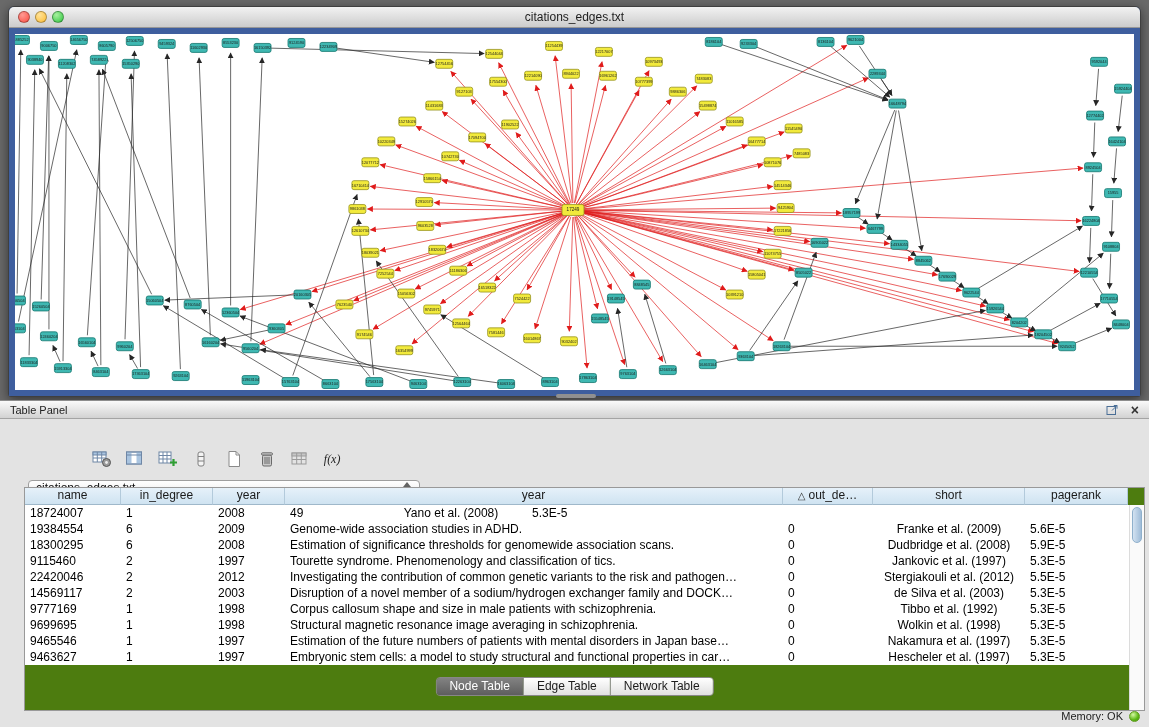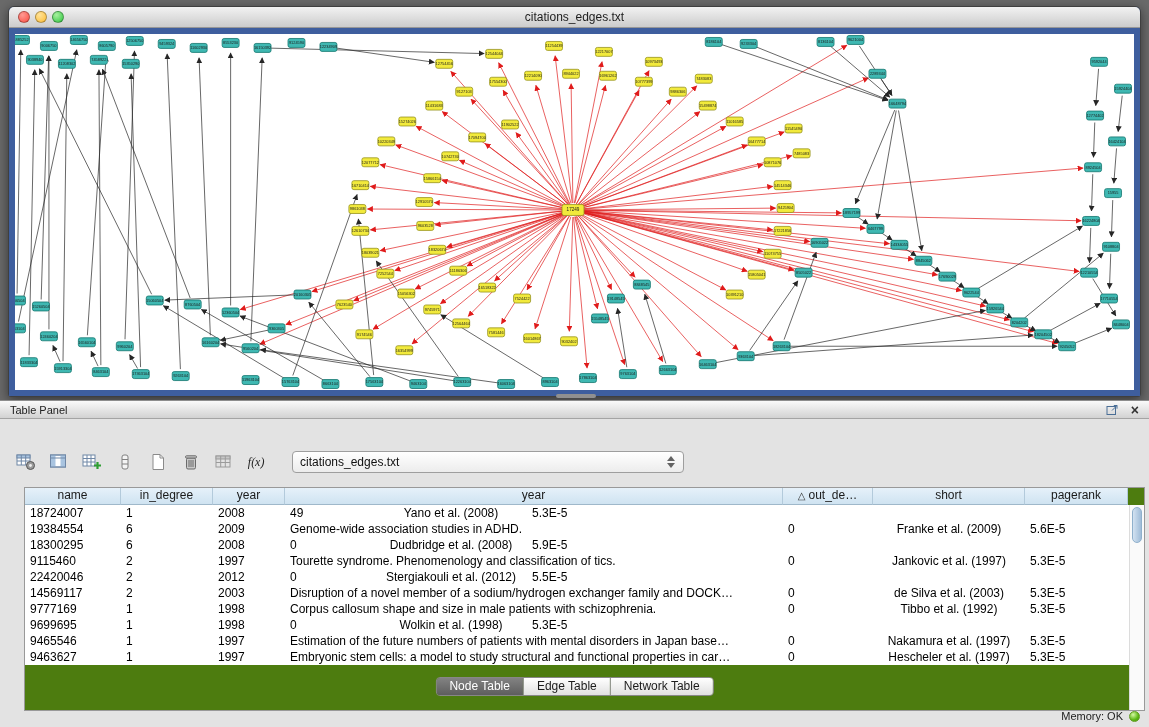--- a/index.html
+++ b/index.html
@@ -49,21 +49,21 @@
   .panel-titlebar{
     height:18px;display:flex;align-items:center;padding:0 10px;
     background:linear-gradient(#fafafa,#d2d2d2);
     border-bottom:1px solid #a4a4a4;font-size:11px;color:#222;box-sizing:border-box;
   }
   .float-icon{margin-left:auto;margin-right:12px;display:flex;align-items:center;}
   .close-icon{font-size:14px;font-weight:bold;color:#333;line-height:12px;cursor:default;}
   .panel-body{position:absolute;left:0;right:0;top:18px;bottom:0;}
   .toolbar{
     position:absolute;left:14px;top:28px;height:30px;
-    display:flex;align-items:center;gap:9px;
+    display:flex;align-items:center;gap:9px;flex-direction:column;
   }
   .tool-btn{
     width:24px;height:24px;border:none;background:transparent;padding:1px;
     display:flex;align-items:center;justify-content:center;cursor:default;
   }
   .combo{
     margin-left:14px;width:392px;height:22px;box-sizing:border-box;
     background:linear-gradient(#ffffff,#ececec);
     border:1px solid #9e9e9e;border-radius:4px;
     display:flex;align-items:center;padding:0 7px;font-size:12px;
@@ -950,37 +950,39 @@
             <div class="td c2" style="width: 72px;">2009</div>
             <div class="td c3" style="width: 498px;">Genome-wide association studies in ADHD.</div>
             <div class="td c4" style="width: 90px;">0</div>
             <div class="td c5" style="width: 152px;">Franke et al. (2009)</div>
             <div class="td c6" style="width: 103px;">5.6E-5</div>
           </div>
           <div class="tr">
             <div class="td c0" style="width: 96px;">18300295</div>
             <div class="td c1" style="width: 92px;">6</div>
             <div class="td c2" style="width: 72px;">2008</div>
+            <div class="td c3" style="width: 498px;">Estimation of significance thresholds for genomewide association scans.</div>
             <div class="td c4" style="width: 90px;">0</div>
             <div class="td c5" style="width: 152px;">Dudbridge et al. (2008)</div>
             <div class="td c6" style="width: 103px;">5.9E-5</div>
           </div>
           <div class="tr">
             <div class="td c0" style="width: 96px;">9115460</div>
             <div class="td c1" style="width: 92px;">2</div>
             <div class="td c2" style="width: 72px;">1997</div>
             <div class="td c3" style="width: 498px;">Tourette syndrome. Phenomenology and classification of tics.</div>
             <div class="td c4" style="width: 90px;">0</div>
             <div class="td c5" style="width: 152px;">Jankovic et al. (1997)</div>
             <div class="td c6" style="width: 103px;">5.3E-5</div>
           </div>
           <div class="tr">
             <div class="td c0" style="width: 96px;">22420046</div>
             <div class="td c1" style="width: 92px;">2</div>
             <div class="td c2" style="width: 72px;">2012</div>
+            <div class="td c3" style="width: 498px;">Investigating the contribution of common genetic variants to the risk and pathogen…</div>
             <div class="td c4" style="width: 90px;">0</div>
             <div class="td c5" style="width: 152px;">Stergiakouli et al. (2012)</div>
             <div class="td c6" style="width: 103px;">5.5E-5</div>
           </div>
           <div class="tr">
             <div class="td c0" style="width: 96px;">14569117</div>
             <div class="td c1" style="width: 92px;">2</div>
             <div class="td c2" style="width: 72px;">2003</div>
             <div class="td c3" style="width: 498px;">Disruption of a novel member of a sodium/hydrogen exchanger family and DOCK…</div>
             <div class="td c4" style="width: 90px;">0</div>
@@ -993,20 +995,21 @@
             <div class="td c2" style="width: 72px;">1998</div>
             <div class="td c3" style="width: 498px;">Corpus callosum shape and size in male patients with schizophrenia.</div>
             <div class="td c4" style="width: 90px;">0</div>
             <div class="td c5" style="width: 152px;">Tibbo et al. (1992)</div>
             <div class="td c6" style="width: 103px;">5.3E-5</div>
           </div>
           <div class="tr">
             <div class="td c0" style="width: 96px;">9699695</div>
             <div class="td c1" style="width: 92px;">1</div>
             <div class="td c2" style="width: 72px;">1998</div>
+            <div class="td c3" style="width: 498px;">Structural magnetic resonance image averaging in schizophrenia.</div>
             <div class="td c4" style="width: 90px;">0</div>
             <div class="td c5" style="width: 152px;">Wolkin et al. (1998)</div>
             <div class="td c6" style="width: 103px;">5.3E-5</div>
           </div>
           <div class="tr">
             <div class="td c0" style="width: 96px;">9465546</div>
             <div class="td c1" style="width: 92px;">1</div>
             <div class="td c2" style="width: 72px;">1997</div>
             <div class="td c3" style="width: 498px;">Estimation of the future numbers of patients with mental disorders in Japan base…</div>
             <div class="td c4" style="width: 90px;">0</div>

